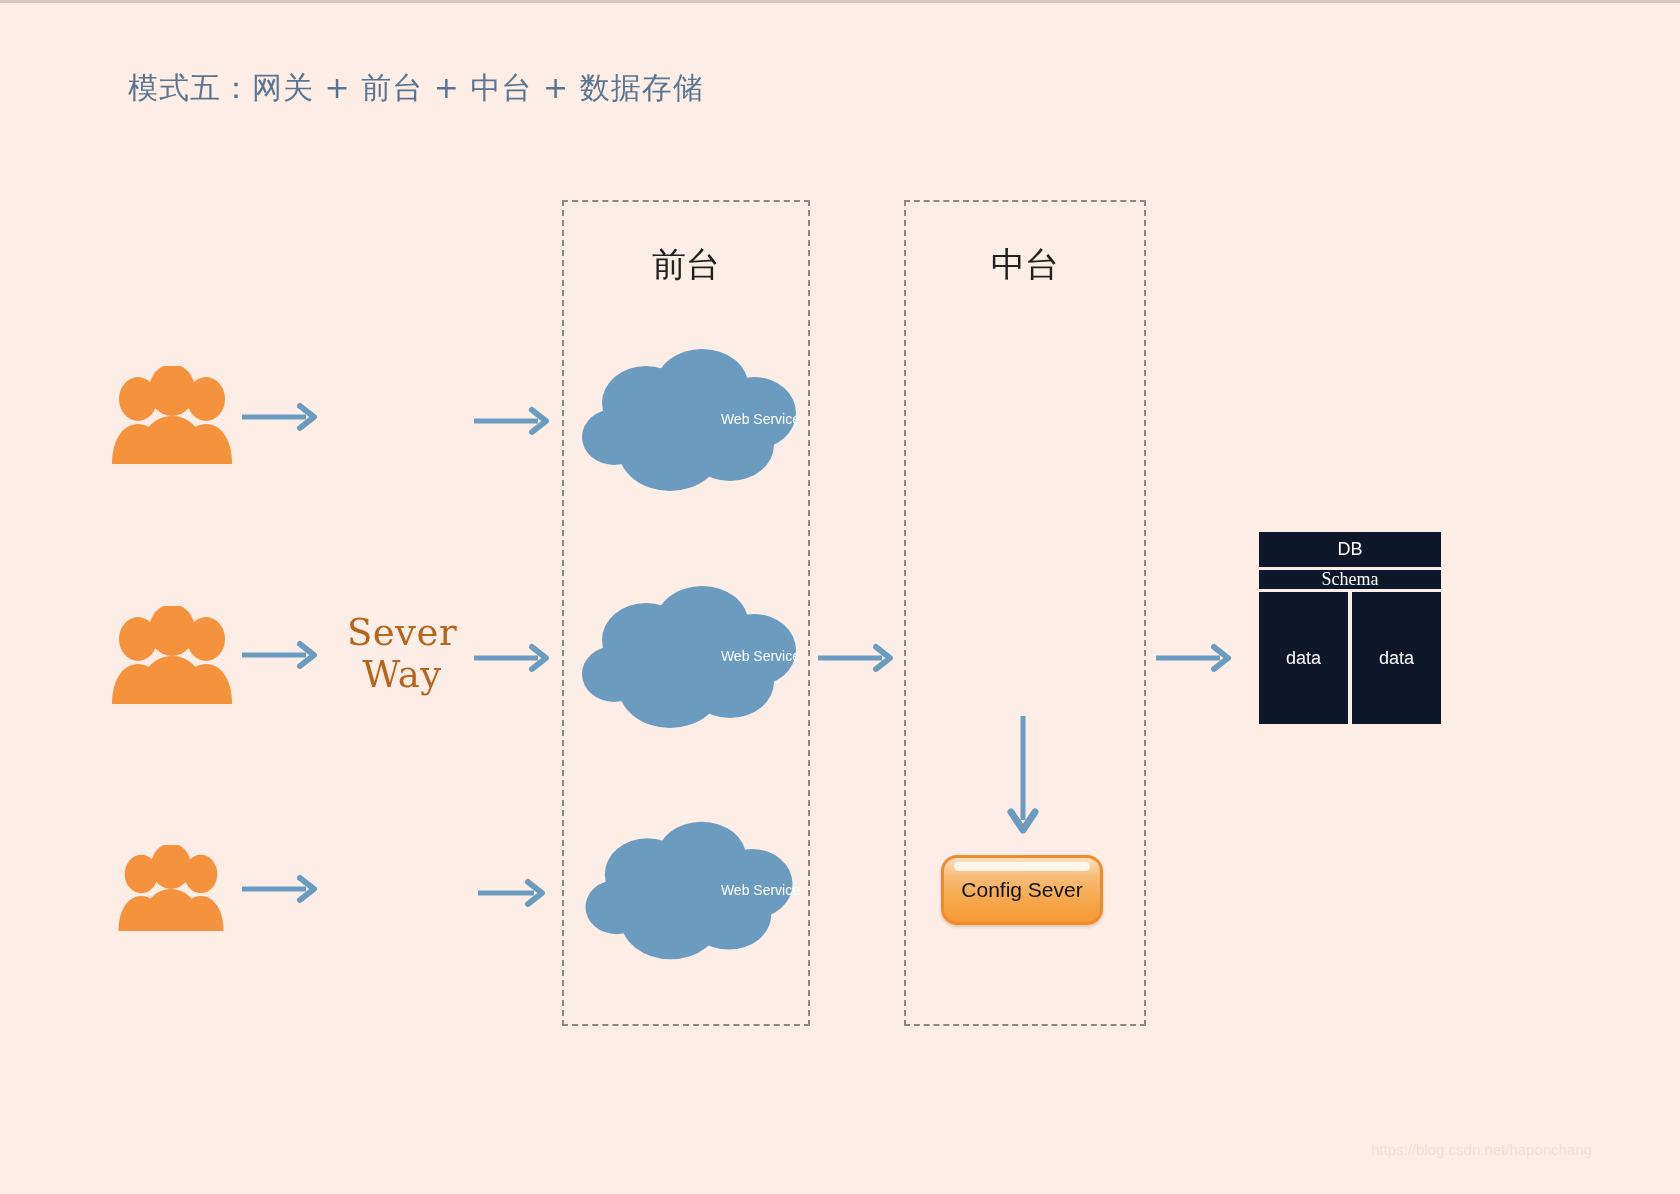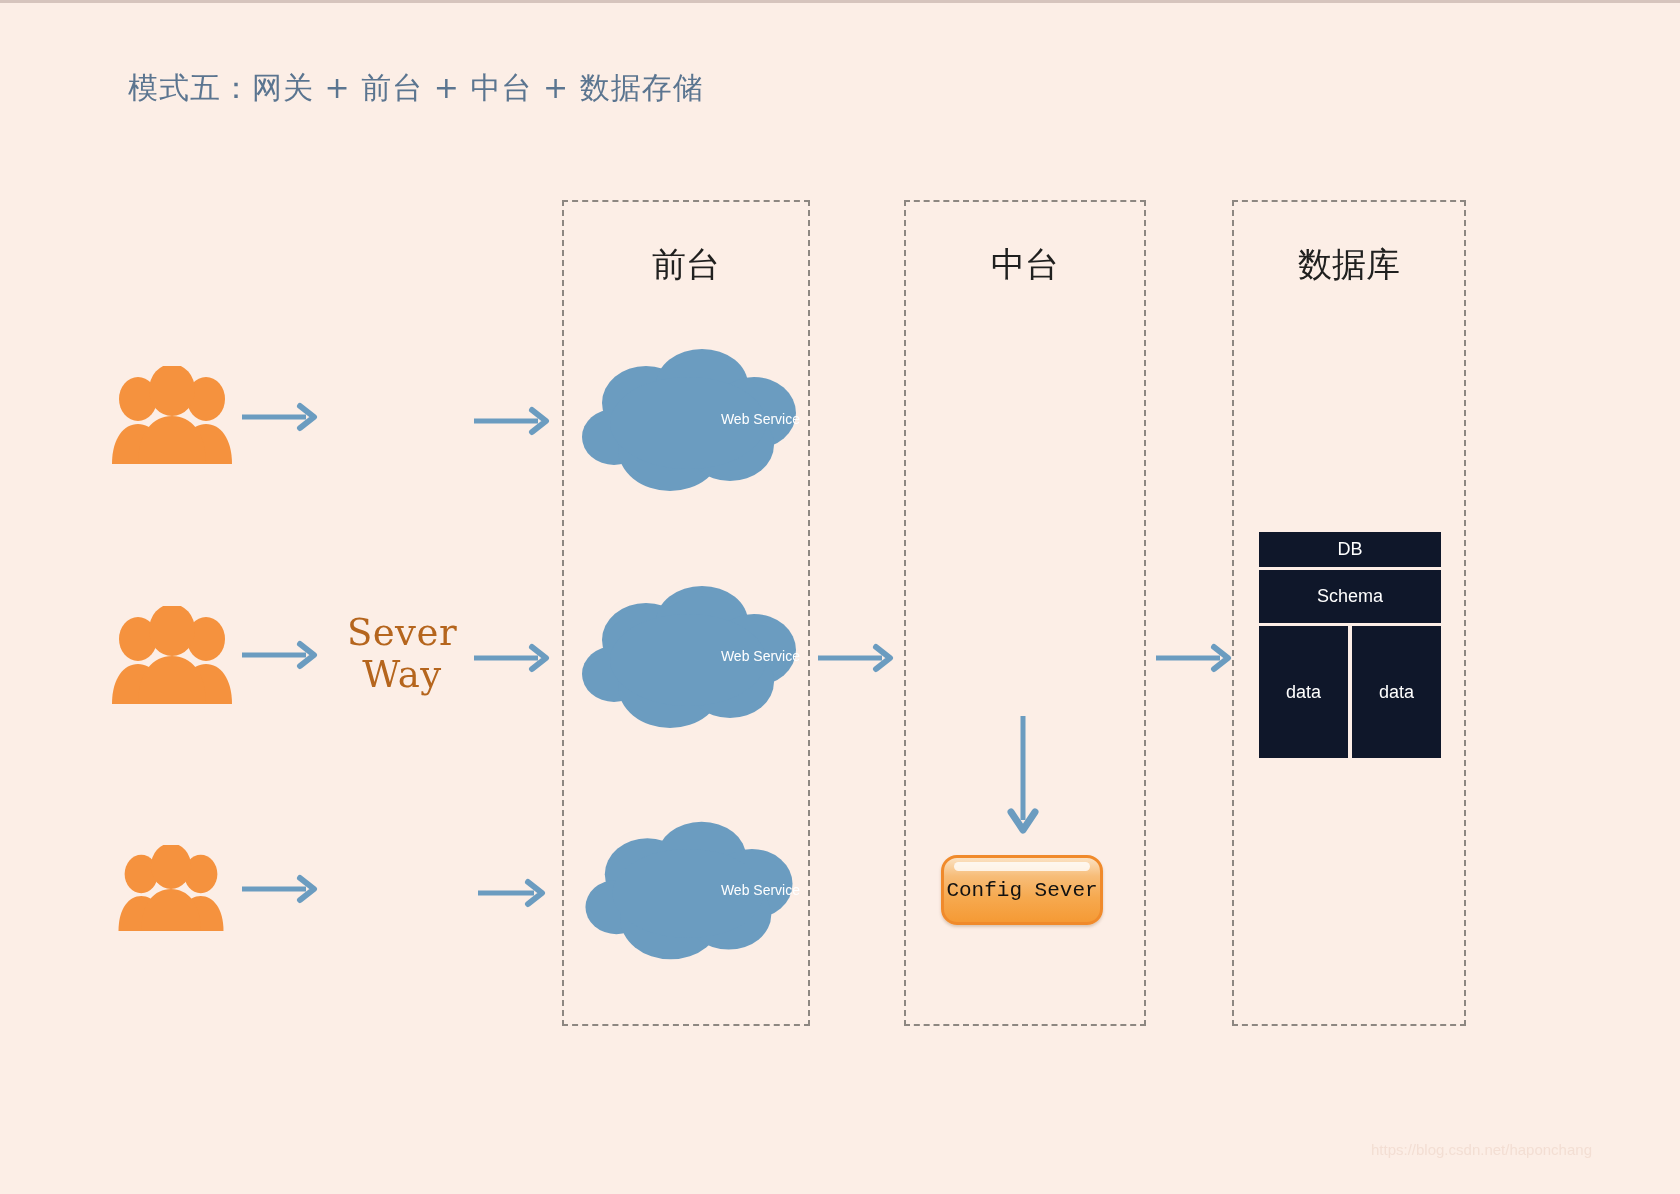--- a/index.html
+++ b/index.html
@@ -130,40 +130,39 @@
   .db-cell {
     background: #0f172a;
     color: #ffffff;
     font-size: 18px;
     display: flex;
     align-items: center;
     justify-content: center;
     box-sizing: border-box;
   }
   .db-head    { width: 182px; height: 35px; margin-bottom: 3px; }
-  .db-schema  { width: 182px; height: 53px; margin-bottom: 3px; }
+  .db-schema  { width: 182px; height: 19px; margin-bottom: 3px; font-family: Liberation Serif, serif; }
   .db-data    { width: 89px;  height: 132px; }
   .db-gap     { width: 4px; }
 
   
   .config-box {
     position: absolute;
     left: 941px;
     top: 855px;
     width: 162px;
     height: 70px;
     border-radius: 16px;
     border: 3px solid #f08a2b;
     background: linear-gradient(180deg, #fbe2c3 0%, #f7bd79 28%, #f6a94f 62%, #f59a35 100%);
     box-sizing: border-box;
     box-shadow: 0 2px 3px rgba(120,80,30,0.25);
     display: flex;
     align-items: center;
     justify-content: center;
-    font-family: Liberation Mono, monospace;
   }
   .config-box::after {
     content: "";
     position: absolute;
     left: 10px; right: 10px; top: 4px;
     height: 9px;
     border-radius: 8px;
     background: rgba(255,255,255,0.78);
   }
   .config-label {
@@ -191,23 +190,20 @@
 
   <div class="top-rule"></div>
 
   <div class="title">模式五：网关 + 前台 + 中台 + 数据存储</div>
 
   <div class="lane" id="lane-frontend">
     <div class="lane-title" style="top:40px;">前台</div>
   </div>
   <div class="lane" id="lane-middle">
     <div class="lane-title" style="top:40px;">中台</div>
-  </div>
-  <div class="lane" id="lane-database">
-    <div class="lane-title" style="top:40px;">数据库</div>
   </div>
 
   <div class="gateway-label">
     <div>Sever</div>
     <div>Way</div>
   </div>
 
   <div class="people" style="left:108px; top:366px;">
     <svg viewBox="0 0 128 98" xmlns="http://www.w3.org/2000/svg" aria-hidden="true">
       <g fill="#f5923e">

